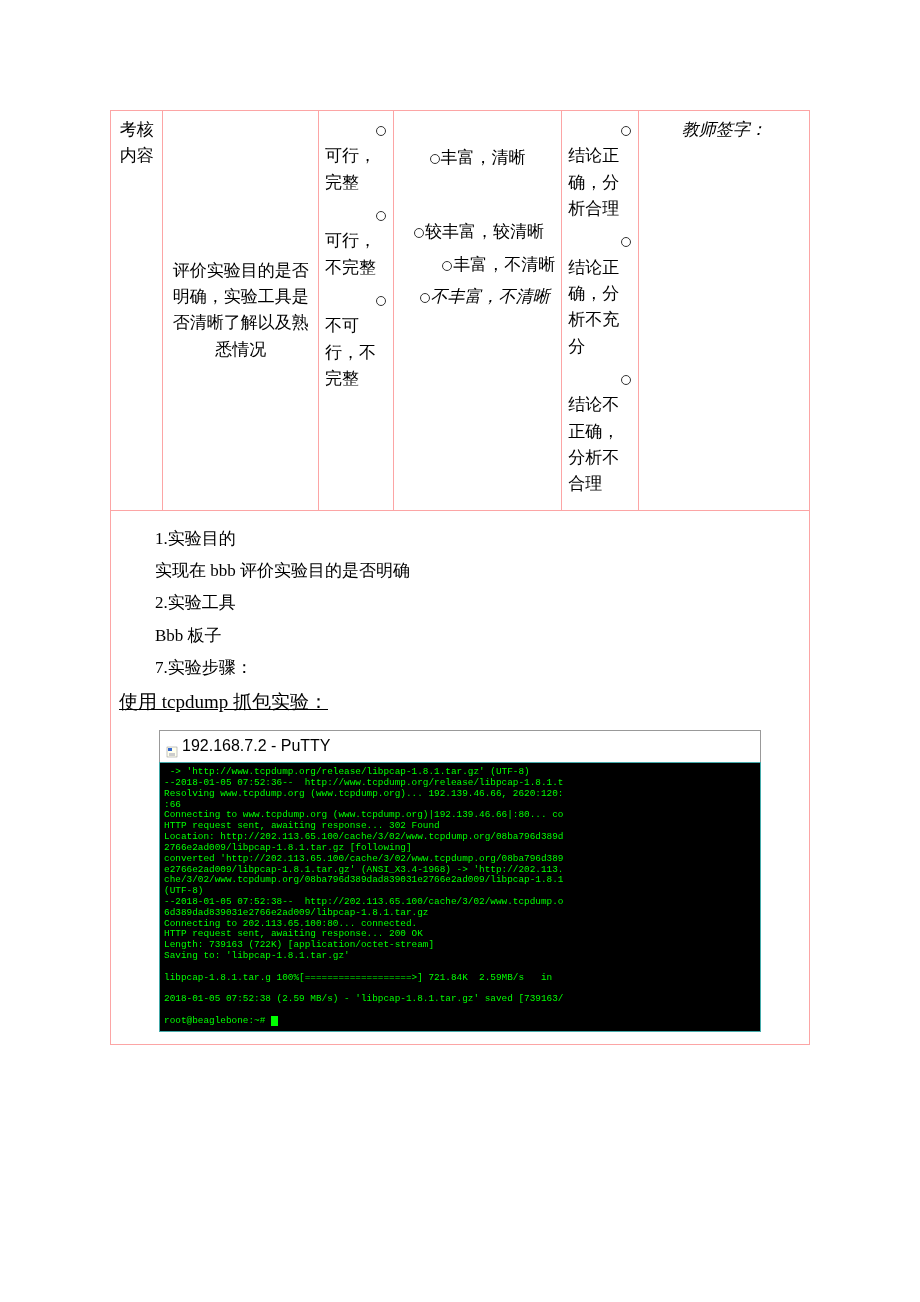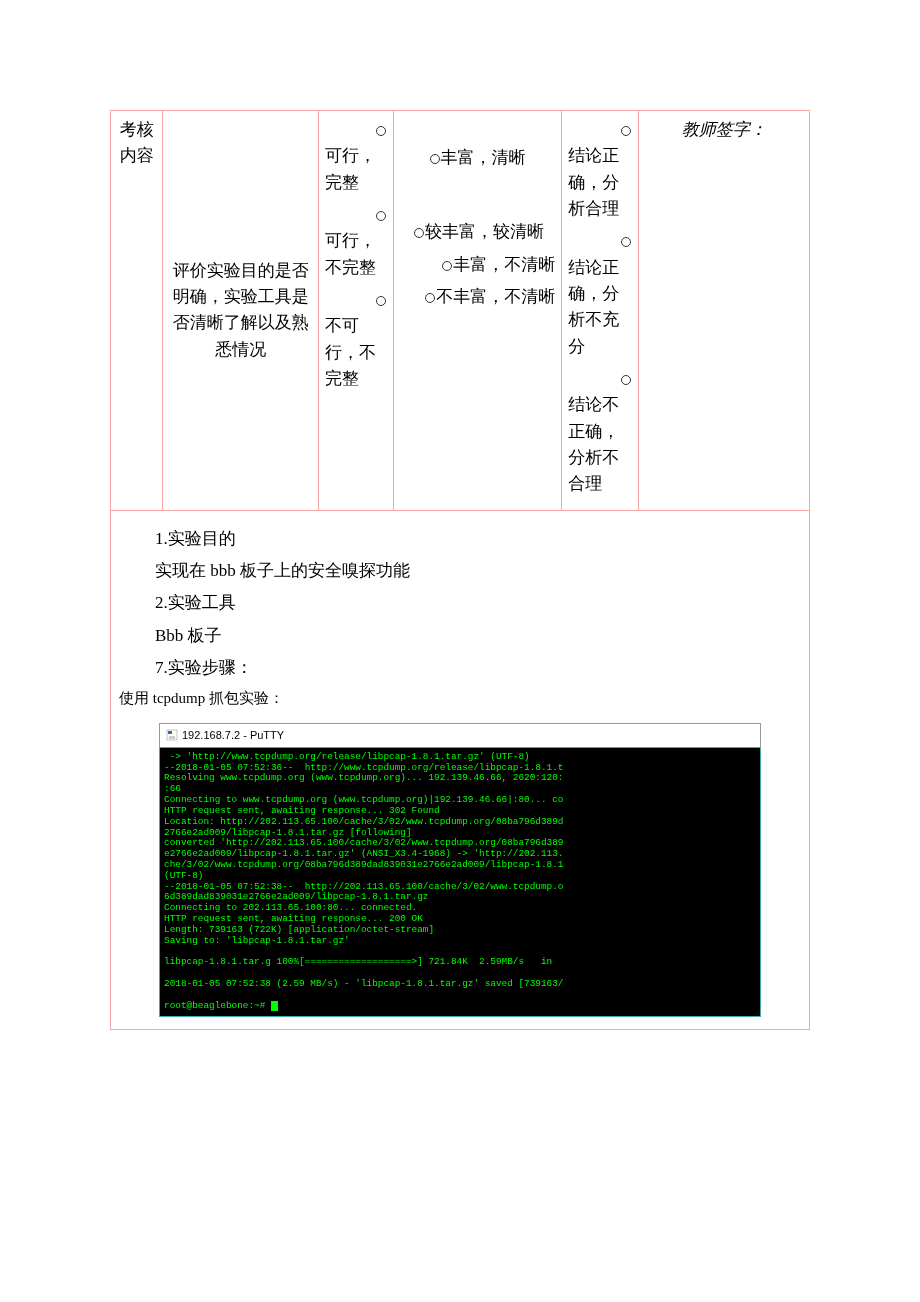--- a/index.html
+++ b/index.html
@@ -43,22 +43,23 @@
     .content-cell {
       padding: 12px 8px 8px 8px !important;
     }
     .content-text {
       padding-left: 36px;
       font-size: 17px;
       line-height: 1.9;
     }
     .content-text-noindent {
       padding-left: 0;
-      font-size: 15px;
+      font-size: 19px;
       line-height: 1.9;
+      text-decoration: underline;
     }
     .watermark {
       position: absolute;
       font-family: Arial, sans-serif;
       font-weight: bold;
       font-size: 42px;
       color: #d8d8d8;
       letter-spacing: 1px;
       left: 255px;
       top: 632px;
@@ -68,21 +69,21 @@
     .content-wrap { position: relative; }
     .terminal-wrap {
       margin: 10px 40px 4px 40px;
     }
     .term-title {
       background: #fff;
       border: 1px solid #999;
       border-bottom: none;
       padding: 3px 6px;
       font-family: Tahoma, sans-serif;
-      font-size: 11px;
+      font-size: 16px;
       display: flex;
       align-items: center;
       gap: 4px;
     }
     .term-icon {
       width: 12px; height: 12px;
       display: inline-block;
     }
     .term-body {
       background: #000;
@@ -136,21 +137,21 @@
     <td class="col4">
       <div class="opt-block" style="text-align:center;margin-top:28px;">
         <span class="circle"></span><span>丰富，清晰</span>
       </div>
       <div class="opt-block" style="text-align:left; padding-left:14px;margin-top:48px;">
         <span class="circle"></span><span>较丰富，较清晰</span>
       </div>
       <div class="opt-block" style="text-align:right; padding-left:14px;">
         <span class="circle"></span><span>丰富，不清晰</span>
       </div>
-      <div class="opt-block" style="text-align:right; padding-left:14px;">
+      <div class="opt-block" style="text-align:center; padding-left:14px;font-style:italic;">
         <span class="circle"></span><span>不丰富，不清晰</span>
       </div>
     </td>
     <td class="col5">
       <div class="opt-block">
         <div style="text-align:right;"><span class="circle"></span></div>
         <span>结论正确，分析合理</span>
       </div>
       <div class="opt-block">
         <div style="text-align:right;"><span class="circle"></span></div>
@@ -163,21 +164,21 @@
     </td>
     <td class="col6 sig-col">
       <span>教师签字：</span>
     </td>
   </tr>
   <tr>
     <td colspan="6" class="content-cell">
       <div class="content-wrap">
         <div class="watermark">www.bdocx.com</div>
         <div class="content-text">1.实验目的</div>
-        <div class="content-text">实现在 bbb 板子上的安全嗅探功能</div>
+        <div class="content-text">实现在 bbb 评价实验目的是否明确</div>
         <div class="content-text">2.实验工具</div>
         <div class="content-text">Bbb 板子</div>
         <div class="content-text">7.实验步骤：</div>
         <div class="content-text-noindent">使用 tcpdump 抓包实验：</div>
 
         <div class="terminal-wrap">
           <div class="term-title">
             <span class="term-icon">
               <svg viewBox="0 0 12 12">
                     <rect x="1" y="1" width="10" height="10" fill="#ffe" stroke="#888" stroke-width="0.5"></rect>

